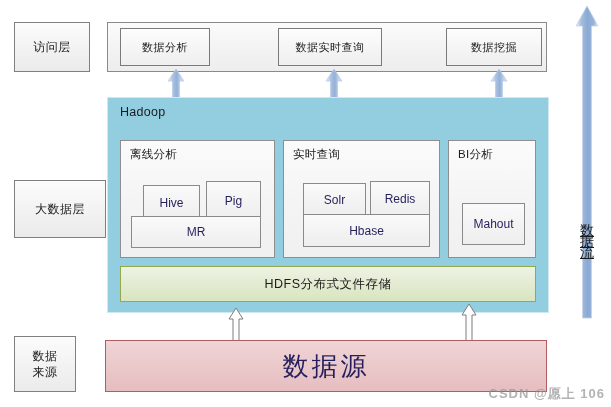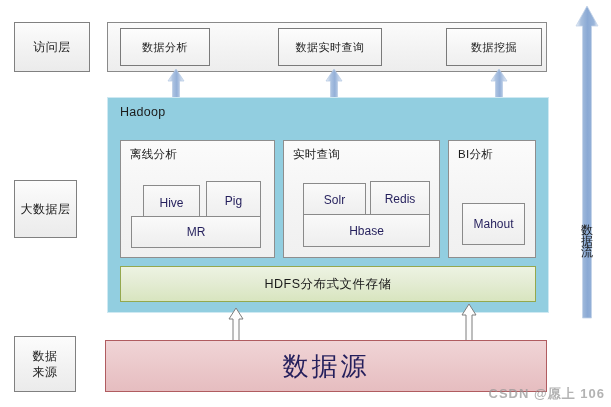--- a/index.html
+++ b/index.html
@@ -127,23 +127,24 @@
   .white-arrow { position: absolute; }
   .white-arrow svg { display: block; }
 
   
   .flow-arrow { position: absolute; }
   .flow-arrow svg { display: block; }
   .flow-label {
     position: absolute;
     width: 14px;
     text-align: center;
-    font-size: 12px;
+    font-size: 14px;
     line-height: 11px;
     color: #1a1a1a;
+    text-decoration: underline;
   }
 
   
   .watermark {
     position: absolute;
     right: 6px;
     bottom: 4px;
     font-size: 13px;
     color: rgba(150,150,150,0.72);
     letter-spacing: 1px;
@@ -153,21 +154,21 @@
 </style>
 </head>
 <body>
 
 <div id="canvas">
 
   <div class="box layer-label" style="left:14px; top:22px; width:76px; height:50px;">
     <span>访问层</span>
   </div>
 
-  <div class="box layer-label" style="left:14px; top:180px; width:63px; height:58px;">
+  <div class="box layer-label" style="left:14px; top:180px; width:92px; height:58px;">
     <span>大数据层</span>
   </div>
 
   <div class="box layer-label" style="left:14px; top:336px; width:62px; height:56px; line-height:16px;">
     <span style="display:inline-block;width:34px;">数据来源</span>
   </div>
 
   <div class="box access-container" style="left:107px; top:22px; width:440px; height:50px;"></div>
 
   <div class="box access-box" style="left:120px; top:28px; width:90px; height:38px;">

